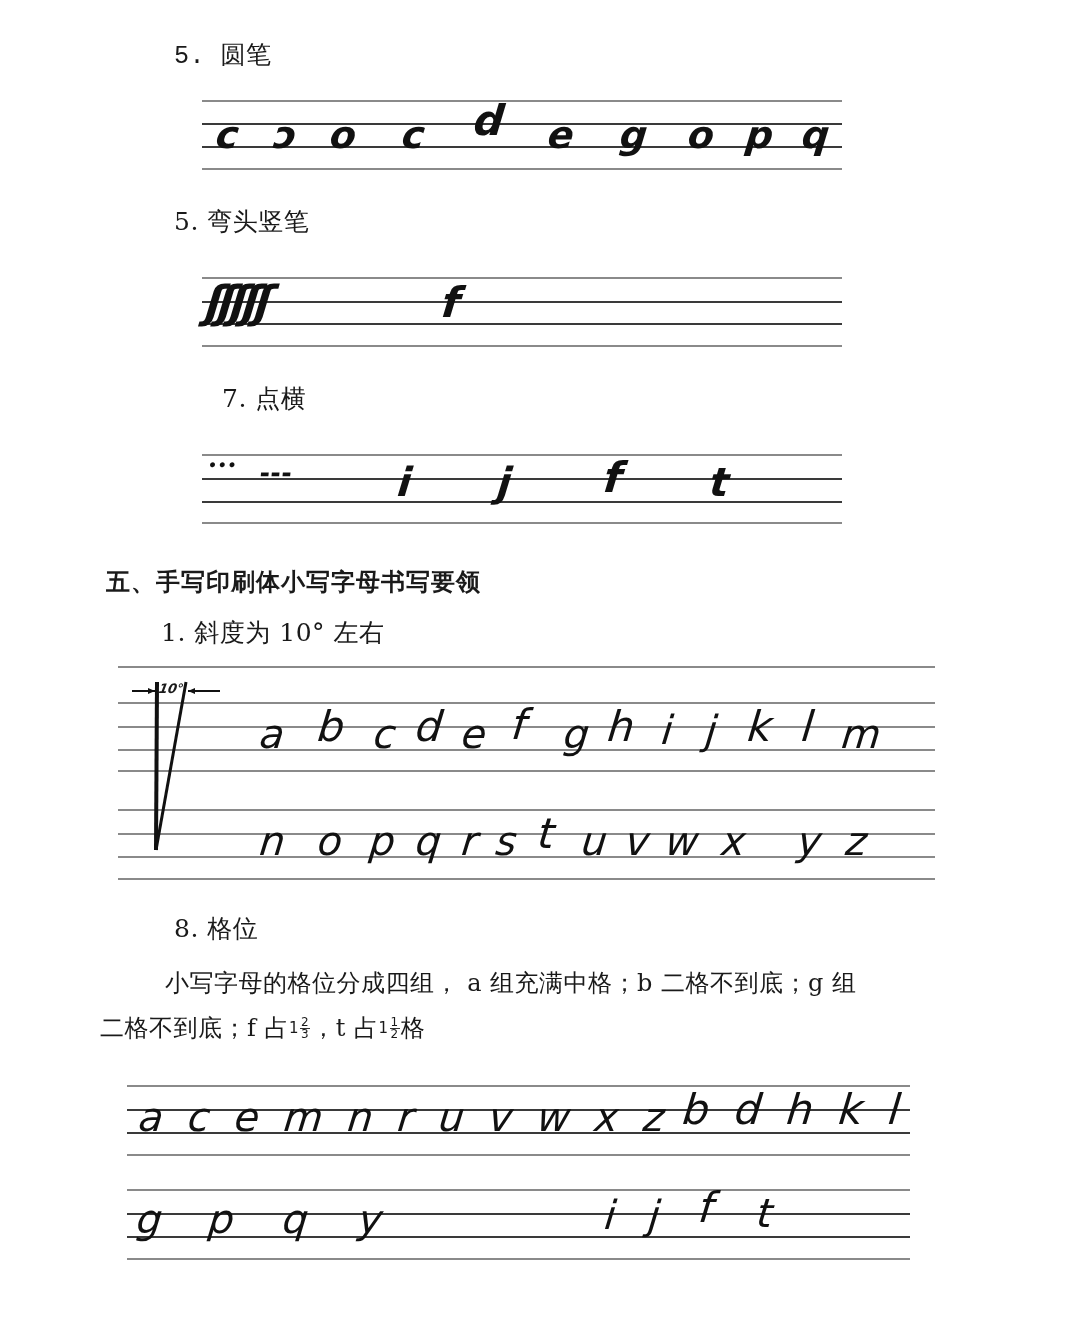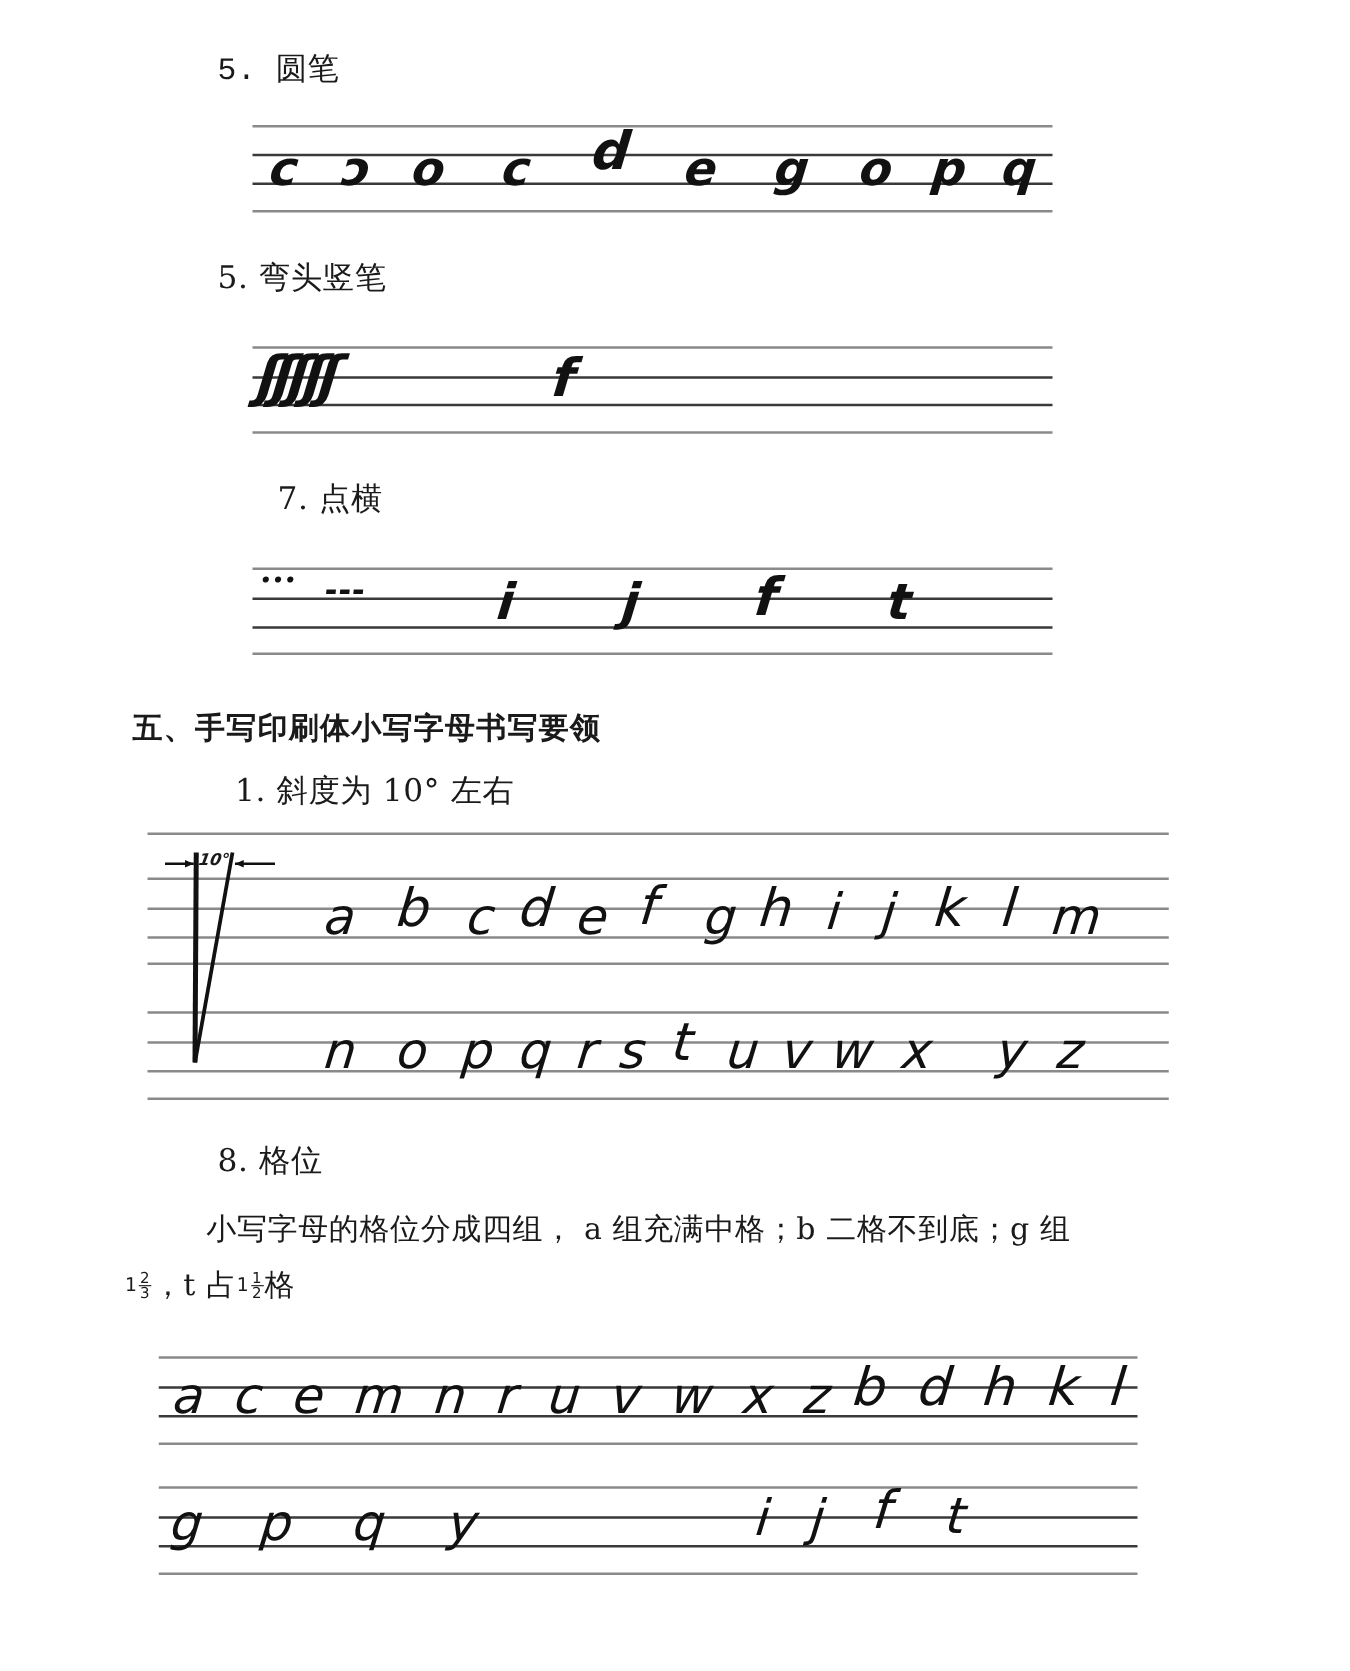--- a/index.html
+++ b/index.html
@@ -59,21 +59,21 @@
   <div class="line" style="top:68px;"></div>
   <div class="glyph" style="left:6px; top:4px; font-size:14px; letter-spacing:-2px;">• • •</div>
   <div class="glyph" style="left:58px; top:15px; font-size:10px; letter-spacing:-1px;">▬ ▬ ▬</div>
   <div class="glyph" style="left:196px; top:8px; font-size:40px;">i</div>
   <div class="glyph" style="left:296px; top:8px; font-size:40px;">j</div>
   <div class="glyph" style="left:402px; top:3px; font-size:42px;">f</div>
   <div class="glyph" style="left:508px; top:8px; font-size:40px;">t</div>
 </div>
 
 <div class="abs section-title" style="left:106px; top:566px;">五、手写印刷体小写字母书写要领</div>
-<div class="abs heading" style="left:188px; top:616px;">1. 斜度为 10°  左右</div>
+<div class="abs heading" style="left:161px; top:616px;">1. 斜度为 10°  左右</div>
 
 <div class="staff" style="left:118px; top:666px; width:817px; height:216px;">
   <div class="line" style="top:0;"></div>
   <div class="line" style="top:36px;"></div>
   <div class="line" style="top:60px;"></div>
   <div class="line" style="top:83px;"></div>
   <div class="line" style="top:104px;"></div>
   <div class="line" style="top:143px;"></div>
   <div class="line" style="top:167px;"></div>
   <div class="line" style="top:190px;"></div>
@@ -114,20 +114,21 @@
   <div class="glyph thin" style="left:508px; top:155px; font-size:40px;">v</div>
   <div class="glyph thin" style="left:548px; top:155px; font-size:40px;">w</div>
   <div class="glyph thin" style="left:604px; top:155px; font-size:40px;">x</div>
   <div class="glyph thin" style="left:680px; top:155px; font-size:40px;">y</div>
   <div class="glyph thin" style="left:728px; top:155px; font-size:40px;">z</div>
 </div>
 
 <div class="abs heading" style="left:174px; top:912px;">8. 格位</div>
 <div class="abs para" style="left:165px; top:967px;">小写字母的格位分成四组，  a 组充满中格；b 二格不到底；g 组</div>
 <div class="abs para" style="left:100px; top:1012px; display:flex; align-items:center;">
+  <span>二格不到底；f 占</span>
   <span class="whole">1</span>
   <span class="frac">
     <span class="num">2</span>
     <span>3</span>
   </span>
   <span>，t 占</span>
   <span class="whole">1</span>
   <span class="frac">
     <span class="num">1</span>
     <span>2</span>

